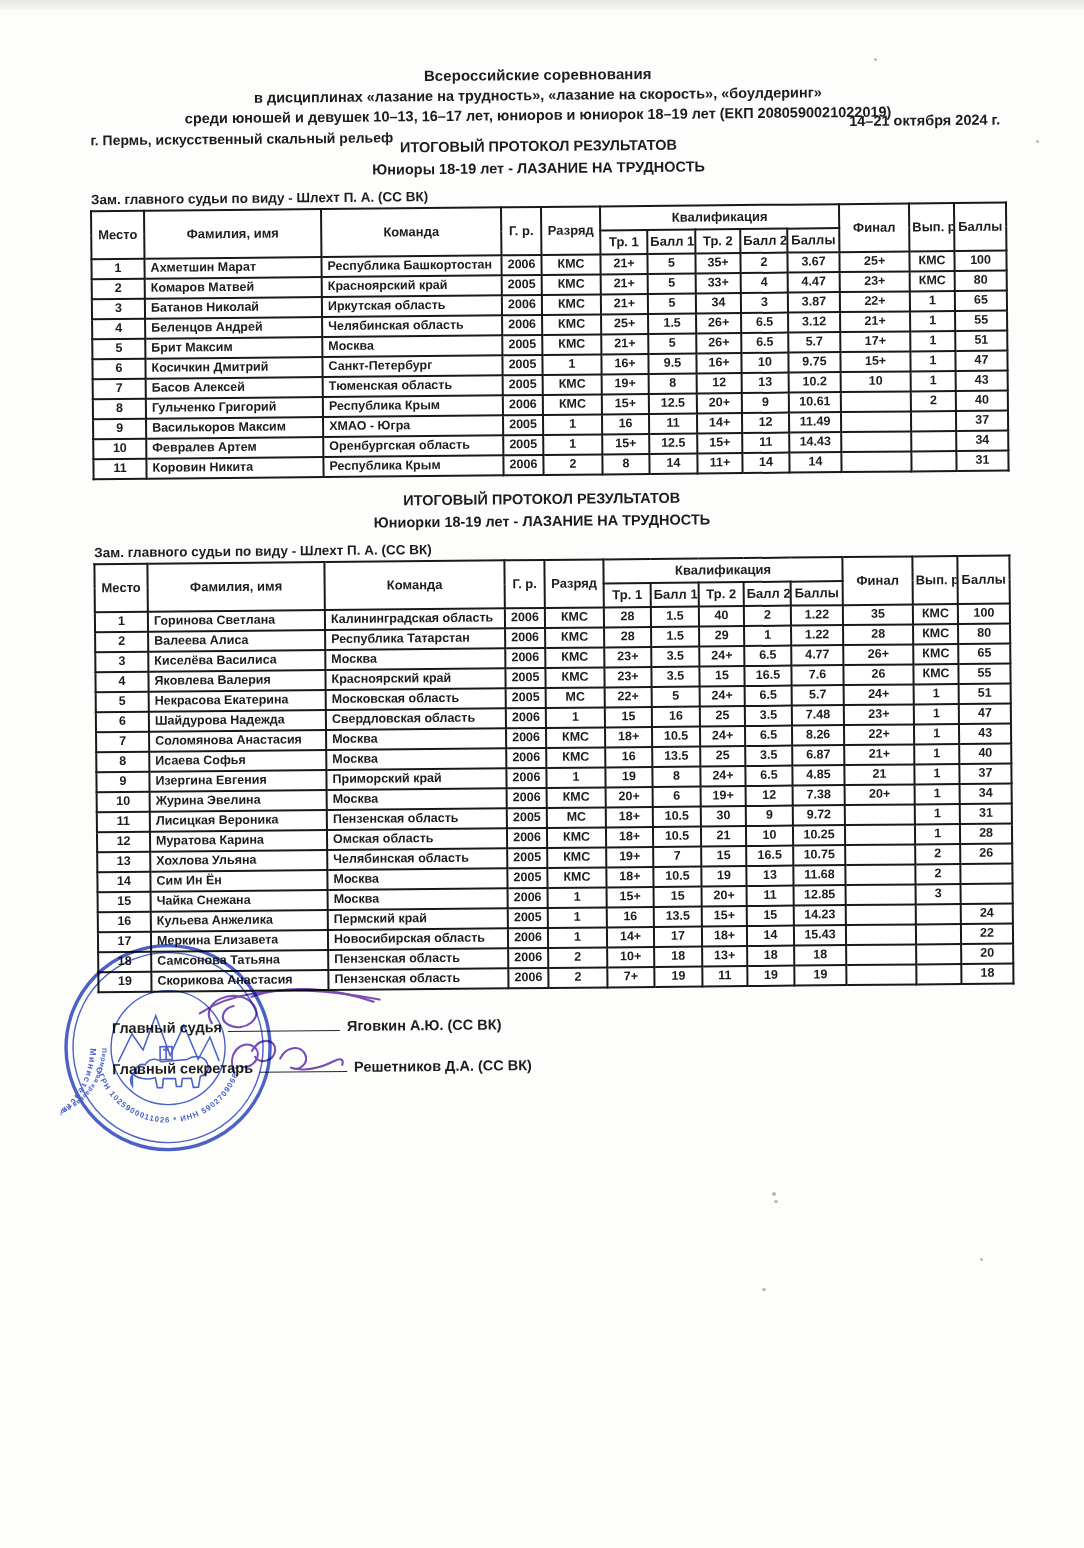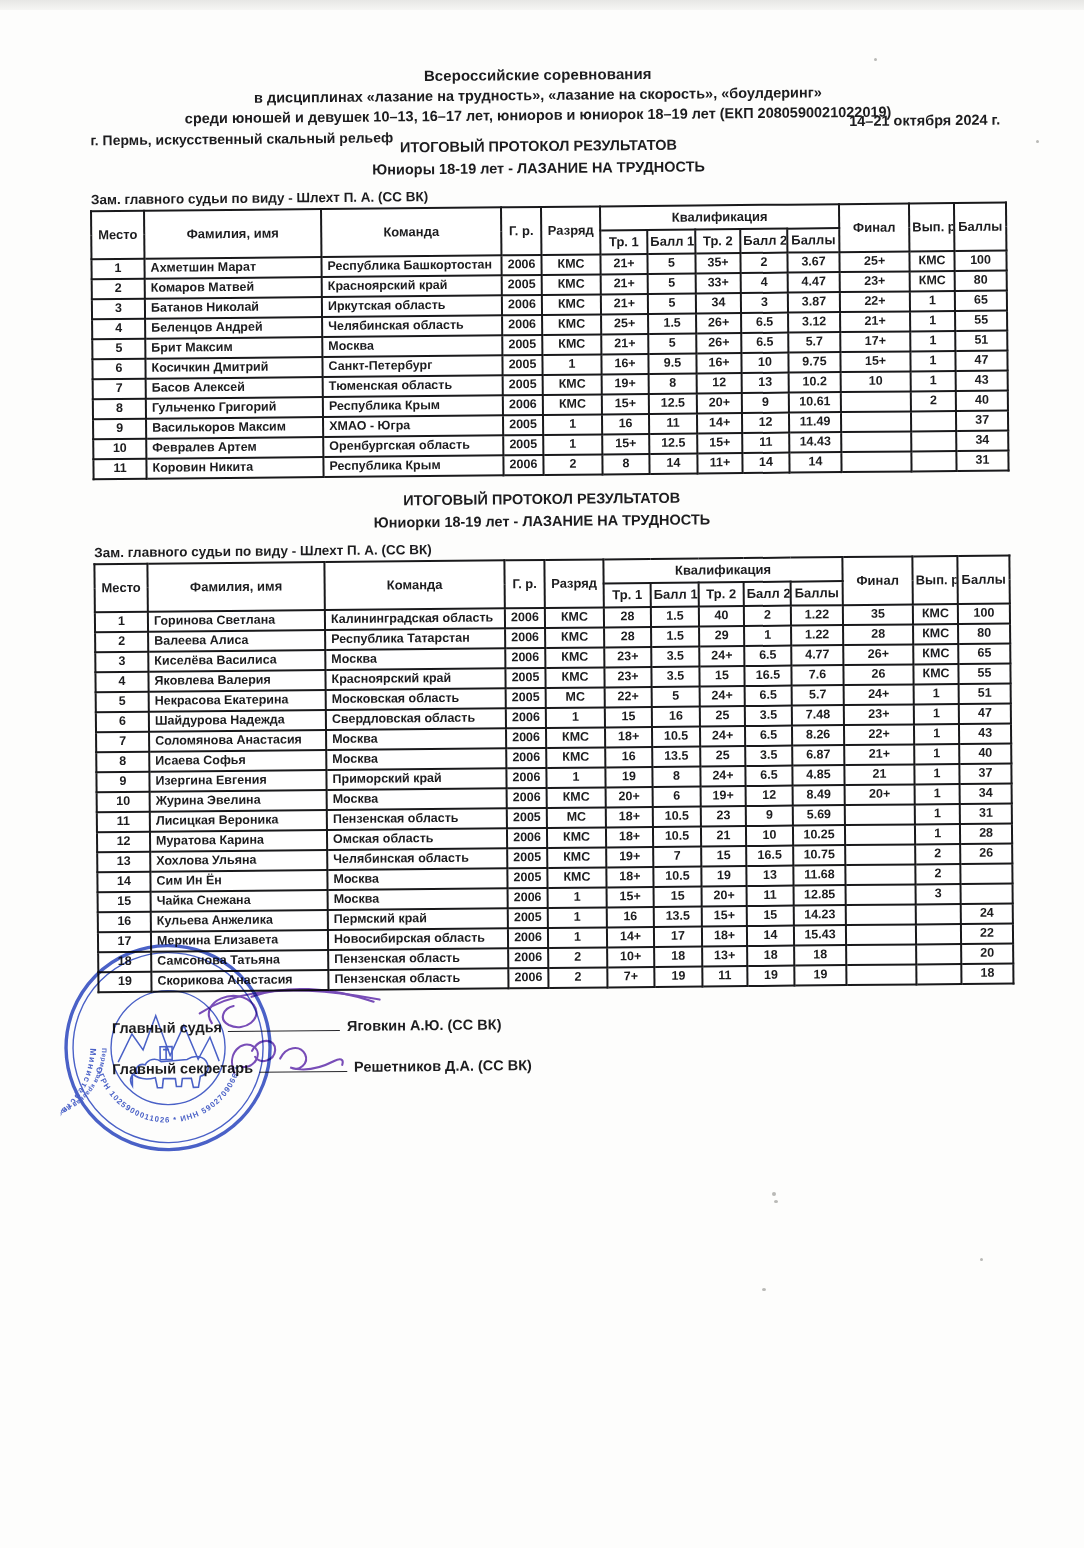--- a/index.html
+++ b/index.html
@@ -459,36 +459,36 @@
           <tr>
             <td class="c-place">10</td>
             <td class="c-name">Журина Эвелина</td>
             <td class="c-team">Москва</td>
             <td class="c-year">2006</td>
             <td class="c-rank">КМС</td>
             <td class="c-tr1">20+</td>
             <td class="c-ball1">6</td>
             <td class="c-tr2">19+</td>
             <td class="c-ball2">12</td>
-            <td class="c-qual_pts">8.49</td>
+            <td class="c-qual_pts">7.38</td>
             <td class="c-final">20+</td>
             <td class="c-vyp">1</td>
             <td class="c-points">34</td>
           </tr>
           <tr>
             <td class="c-place">11</td>
             <td class="c-name">Лисицкая Вероника</td>
             <td class="c-team">Пензенская область</td>
             <td class="c-year">2005</td>
             <td class="c-rank">МС</td>
             <td class="c-tr1">18+</td>
             <td class="c-ball1">10.5</td>
-            <td class="c-tr2">23</td>
+            <td class="c-tr2">30</td>
             <td class="c-ball2">9</td>
-            <td class="c-qual_pts">5.69</td>
+            <td class="c-qual_pts">9.72</td>
             <td class="c-final"></td>
             <td class="c-vyp">1</td>
             <td class="c-points">31</td>
           </tr>
           <tr>
             <td class="c-place">12</td>
             <td class="c-name">Муратова Карина</td>
             <td class="c-team">Омская область</td>
             <td class="c-year">2006</td>
             <td class="c-rank">КМС</td>

